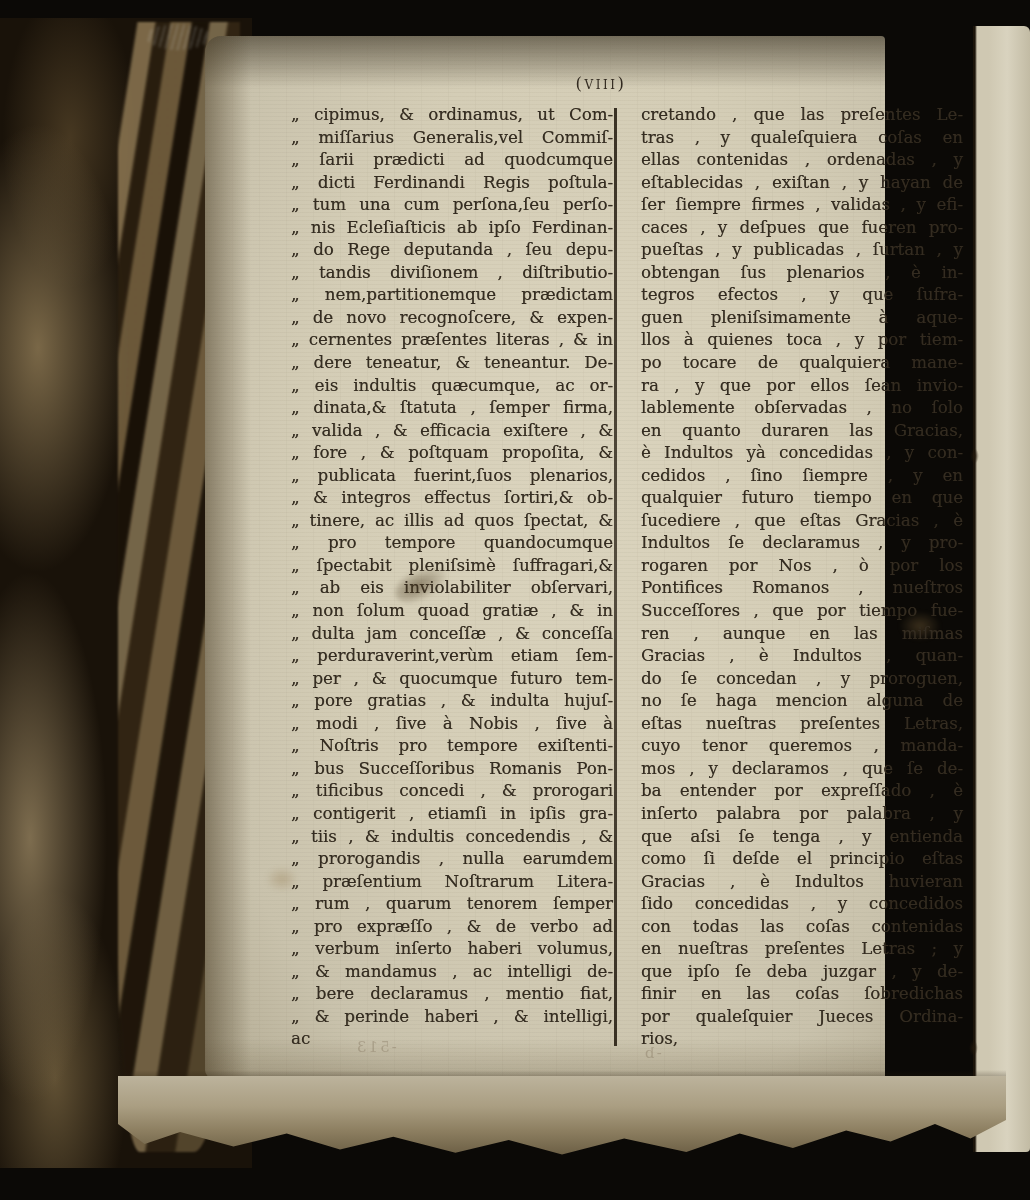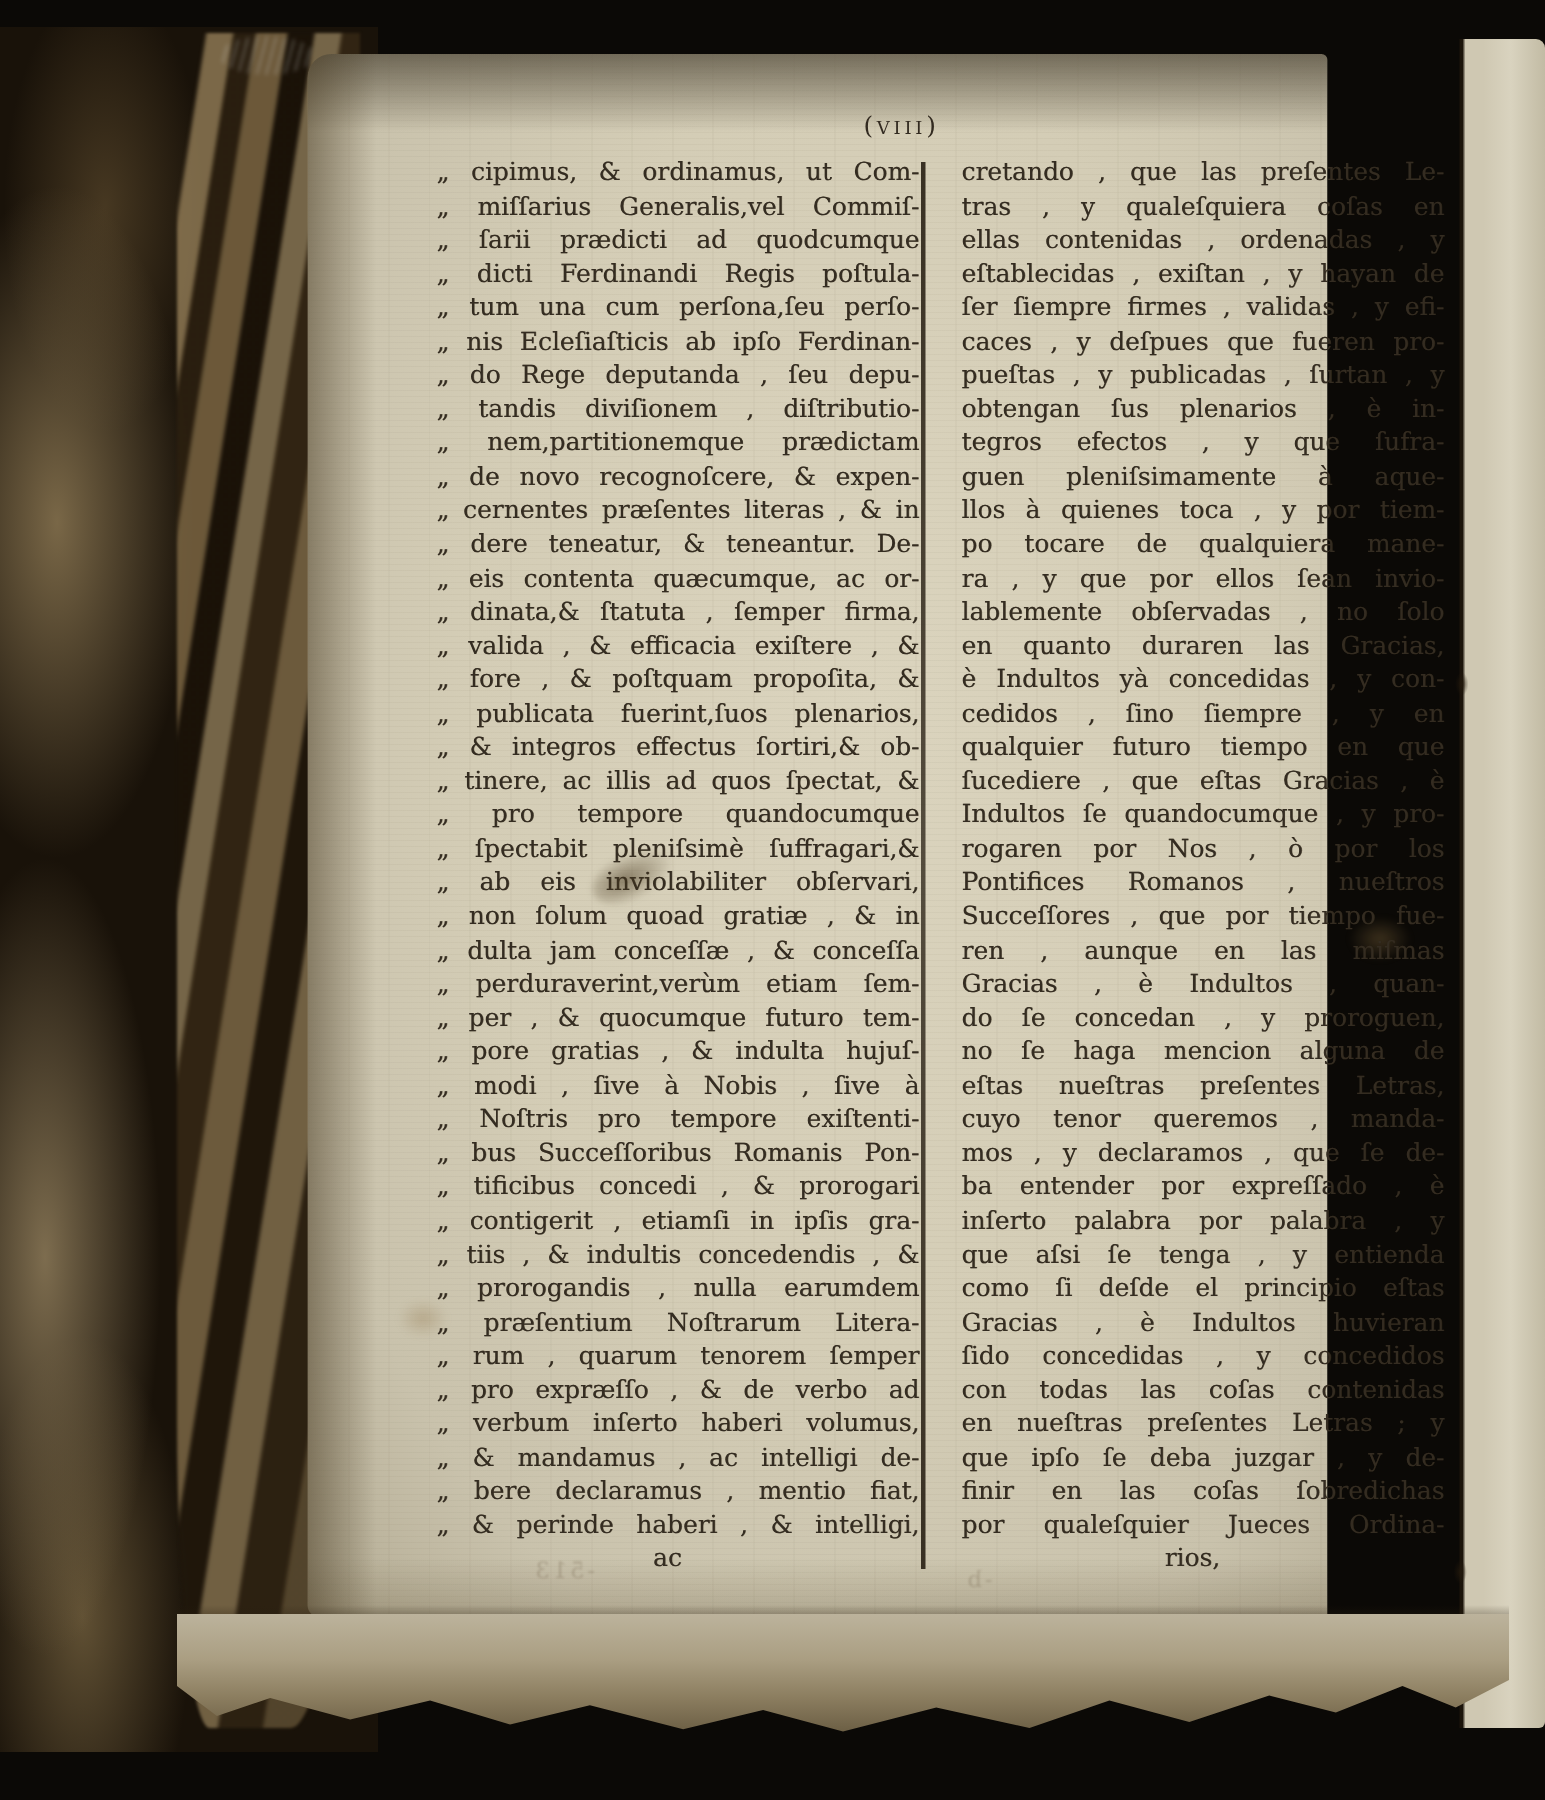--- a/index.html
+++ b/index.html
@@ -49,21 +49,21 @@
   .page-header{position:absolute;left:328px;top:38px;width:136px;text-align:center;
     font-size:16.5px;letter-spacing:2.5px;color:#322a20;font-variant:small-caps;}
 
   .column{position:absolute;top:68px;width:322px;color:#342c21;font-size:16.6px;
     line-height:22.55px;text-shadow:.3px .3px .4px rgba(48,38,22,.55);}
   .column .line{text-align:justify;text-align-last:justify;white-space:normal;height:22.55px;overflow:visible;}
   .col-left{left:86px;}
   .col-right{left:436px;}
   .divider{position:absolute;left:409px;top:72px;width:2.5px;height:938px;
     background:linear-gradient(180deg, rgba(40,32,20,.9), rgba(40,32,20,.75) 50%, rgba(40,32,20,.9));}
-  .catchword{text-align:center;padding-right:14px;height:22.55px;}
+  .catchword{text-align:left;padding-right:14px;height:22.55px;}
   .ghost{position:absolute;font-size:15px;color:#6f5f48;opacity:.3;filter:blur(.6px);
     transform:scaleX(-1);letter-spacing:2px;}
   .ghost-left{left:150px;top:1002px;}
   .ghost-right{left:438px;top:1008px;}
 
   
   .next-page{position:absolute;left:973px;top:26px;width:57px;height:1126px;
     background:linear-gradient(90deg, rgba(28,20,10,.95) 0 2px, #cfc8b2 4px 28%, #d9d3bf 60%, #c2bba4 100%);
     border-radius:0 6px 4px 0;}
   .thread1{position:absolute;left:970px;top:448px;width:9px;height:16px;border-radius:50%;
@@ -102,21 +102,21 @@
           <div class="line">„ ſarii prædicti ad quodcumque</div>
           <div class="line">„ dicti Ferdinandi Regis poſtula-</div>
           <div class="line">„ tum una cum perſona,ſeu perſo-</div>
           <div class="line">„ nis Ecleſiaſticis ab ipſo Ferdinan-</div>
           <div class="line">„ do Rege deputanda , ſeu depu-</div>
           <div class="line">„ tandis diviſionem , diſtributio-</div>
           <div class="line">„ nem,partitionemque prædictam</div>
           <div class="line">„ de novo recognoſcere, &amp; expen-</div>
           <div class="line">„ cernentes præſentes literas , &amp; in</div>
           <div class="line">„ dere teneatur, &amp; teneantur. De-</div>
-          <div class="line">„ eis contenta quæcumque, ac or-</div>
+          <div class="line">„ eis indultis quæcumque, ac or-</div>
           <div class="line">„ dinata,&amp; ſtatuta , ſemper firma,</div>
           <div class="line">„ valida , &amp; efficacia exiſtere , &amp;</div>
           <div class="line">„ fore , &amp; poſtquam propoſita, &amp;</div>
           <div class="line">„ publicata fuerint,ſuos plenarios,</div>
           <div class="line">„ &amp; integros effectus ſortiri,&amp; ob-</div>
           <div class="line">„ tinere, ac illis ad quos ſpectat, &amp;</div>
           <div class="line">„ pro tempore quandocumque</div>
           <div class="line">„ ſpectabit pleniſsimè ſuffragari,&amp;</div>
           <div class="line">„ ab eis inviolabiliter obſervari,</div>
           <div class="line">„ non ſolum quoad gratiæ , &amp; in</div>
@@ -158,21 +158,21 @@
           <div class="line">guen pleniſsimamente à aque-</div>
           <div class="line">llos à quienes toca , y por tiem-</div>
           <div class="line">po tocare de qualquiera mane-</div>
           <div class="line">ra , y que por ellos ſean invio-</div>
           <div class="line">lablemente obſervadas , no ſolo</div>
           <div class="line">en quanto duraren las Gracias,</div>
           <div class="line">è Indultos yà concedidas , y con-</div>
           <div class="line">cedidos , ſino ſiempre , y en</div>
           <div class="line">qualquier futuro tiempo en que</div>
           <div class="line">ſucediere , que eſtas Gracias , è</div>
-          <div class="line">Indultos ſe quandocumque , y pro-</div>
+          <div class="line">Indultos ſe declaramus , y pro-</div>
           <div class="line">rogaren por Nos , ò por los</div>
           <div class="line">Pontifices Romanos , nueſtros</div>
           <div class="line">Succeſſores , que por tiempo fue-</div>
           <div class="line">ren , aunque en las miſmas</div>
           <div class="line">Gracias , è Indultos , quan-</div>
           <div class="line">do ſe concedan , y proroguen,</div>
           <div class="line">no ſe haga mencion alguna de</div>
           <div class="line">eſtas nueſtras preſentes Letras,</div>
           <div class="line">cuyo tenor queremos , manda-</div>
           <div class="line">mos , y declaramos , que ſe de-</div>

